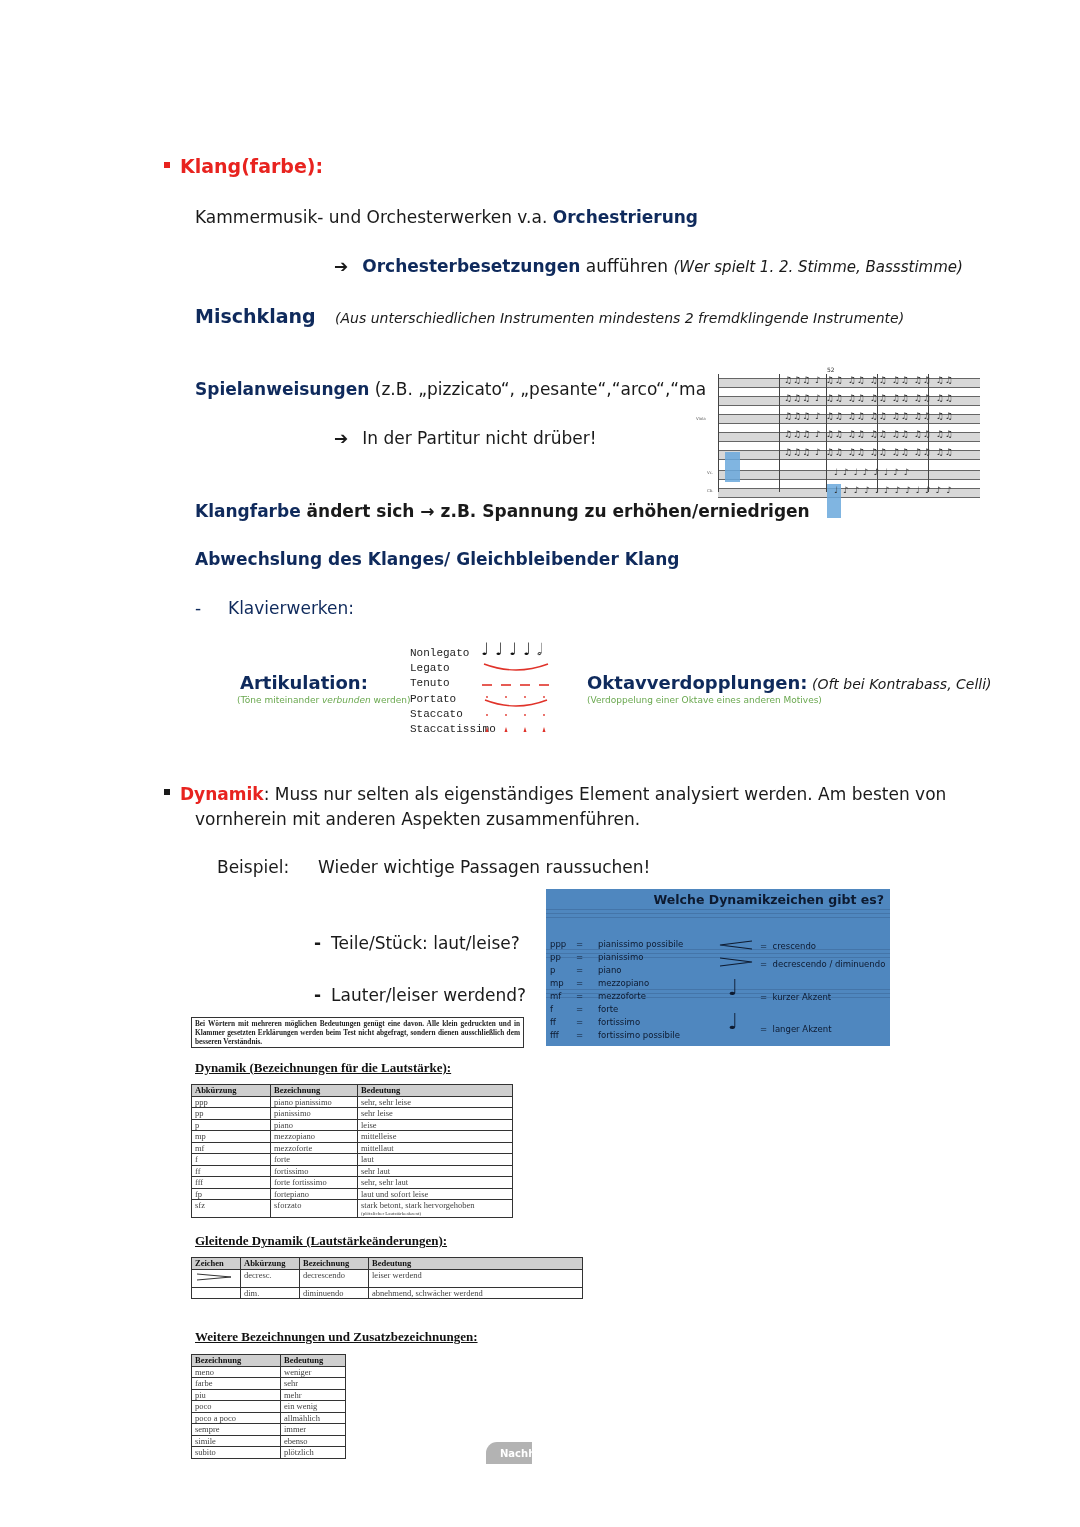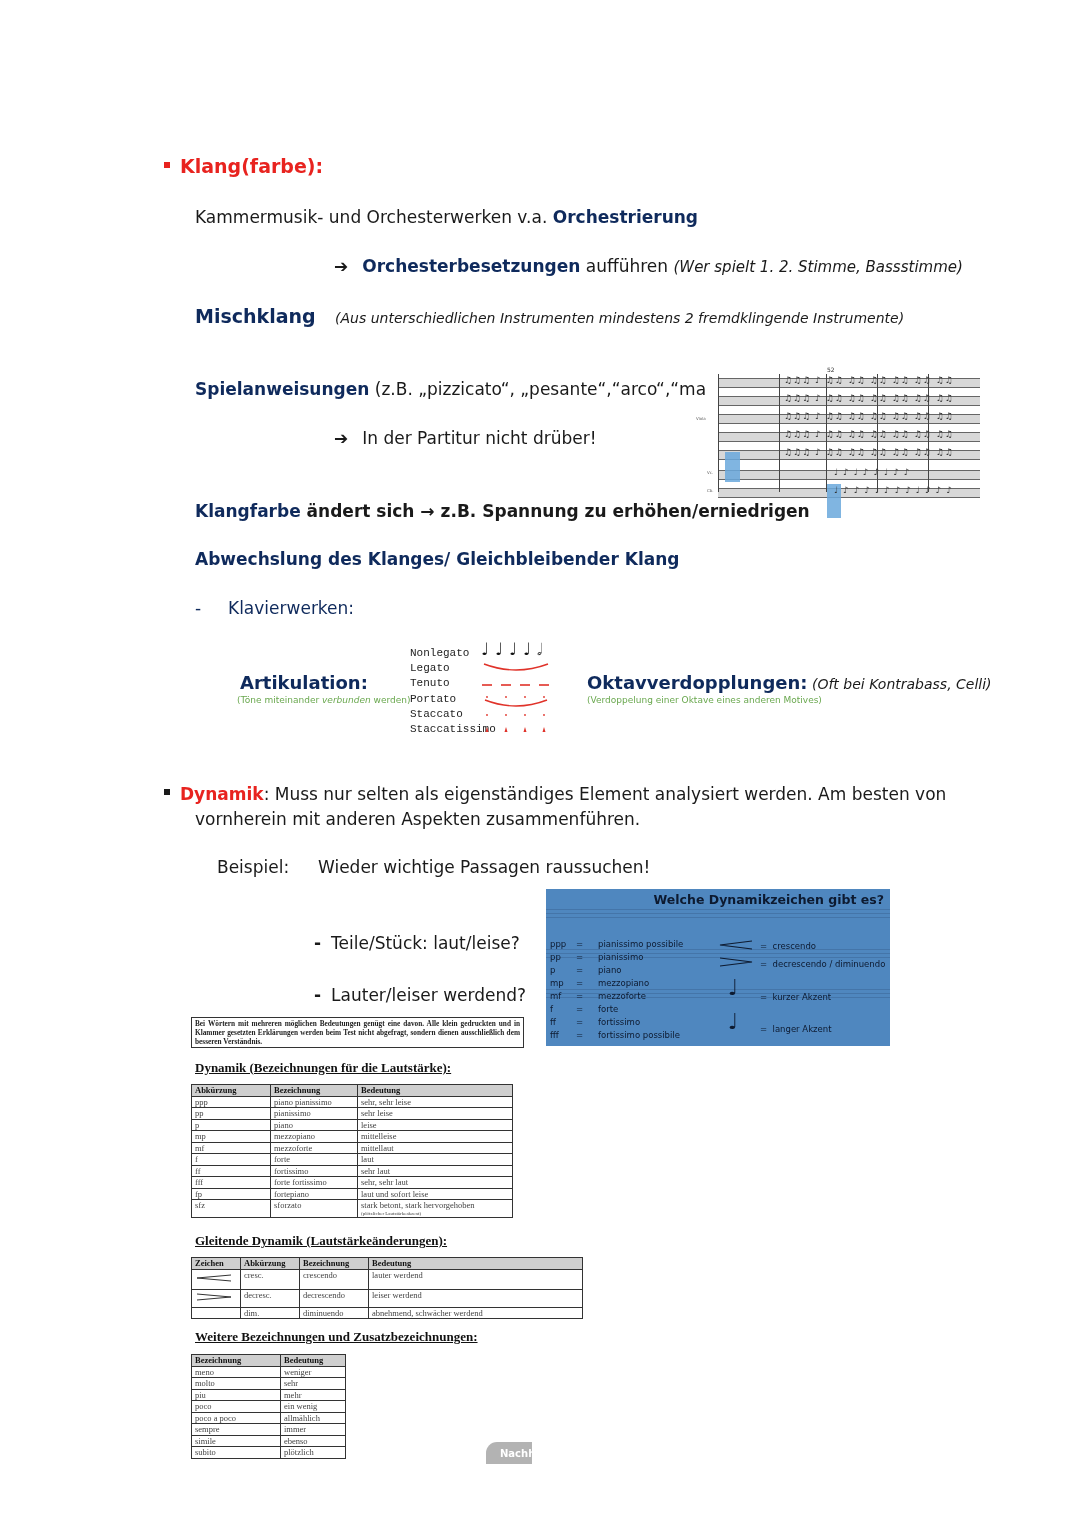--- a/index.html
+++ b/index.html
@@ -311,28 +311,20 @@
 
 <div class="serif-h" style="left:195px; top:1233px;">Gleitende Dynamik (Lautstärkeänderungen):</div>
 <table class="tbl" style="left:191px; top:1257px; width:392px;">
   <tbody>
       <tr>
         <th style="width:42px;">Zeichen</th>
         <th style="width:52px;">Abkürzung</th>
         <th style="width:62px;">Bezeichnung</th>
         <th>Bedeutung</th>
       </tr>
-  <tr style="height:20px;">
-        <td><svg width="38" height="10">
-            <path d="M36 2 L2 5 L36 8" stroke="#333" stroke-width="1" fill="none"></path>
-          </svg></td>
-        <td style="vertical-align:top;">cresc.</td>
-        <td style="vertical-align:top;">crescendo</td>
-        <td style="vertical-align:top;">lauter werdend</td>
-      </tr>
   <tr style="height:18px;">
         <td><svg width="38" height="10">
             <path d="M2 2 L36 5 L2 8" stroke="#333" stroke-width="1" fill="none"></path>
           </svg></td>
         <td style="vertical-align:top;">decresc.</td>
         <td style="vertical-align:top;">decrescendo</td>
         <td style="vertical-align:top;">leiser werdend</td>
       </tr>
   <tr>
         <td></td>
@@ -348,21 +340,21 @@
   <tbody>
       <tr>
         <th style="width:82px;">Bezeichnung</th>
         <th>Bedeutung</th>
       </tr>
   <tr>
         <td>meno</td>
         <td>weniger</td>
       </tr>
   <tr>
-        <td>molto</td>
+        <td>farbe</td>
         <td>sehr</td>
       </tr>
   <tr>
         <td>piu</td>
         <td>mehr</td>
       </tr>
   <tr>
         <td>poco</td>
         <td>ein wenig</td>
       </tr>

